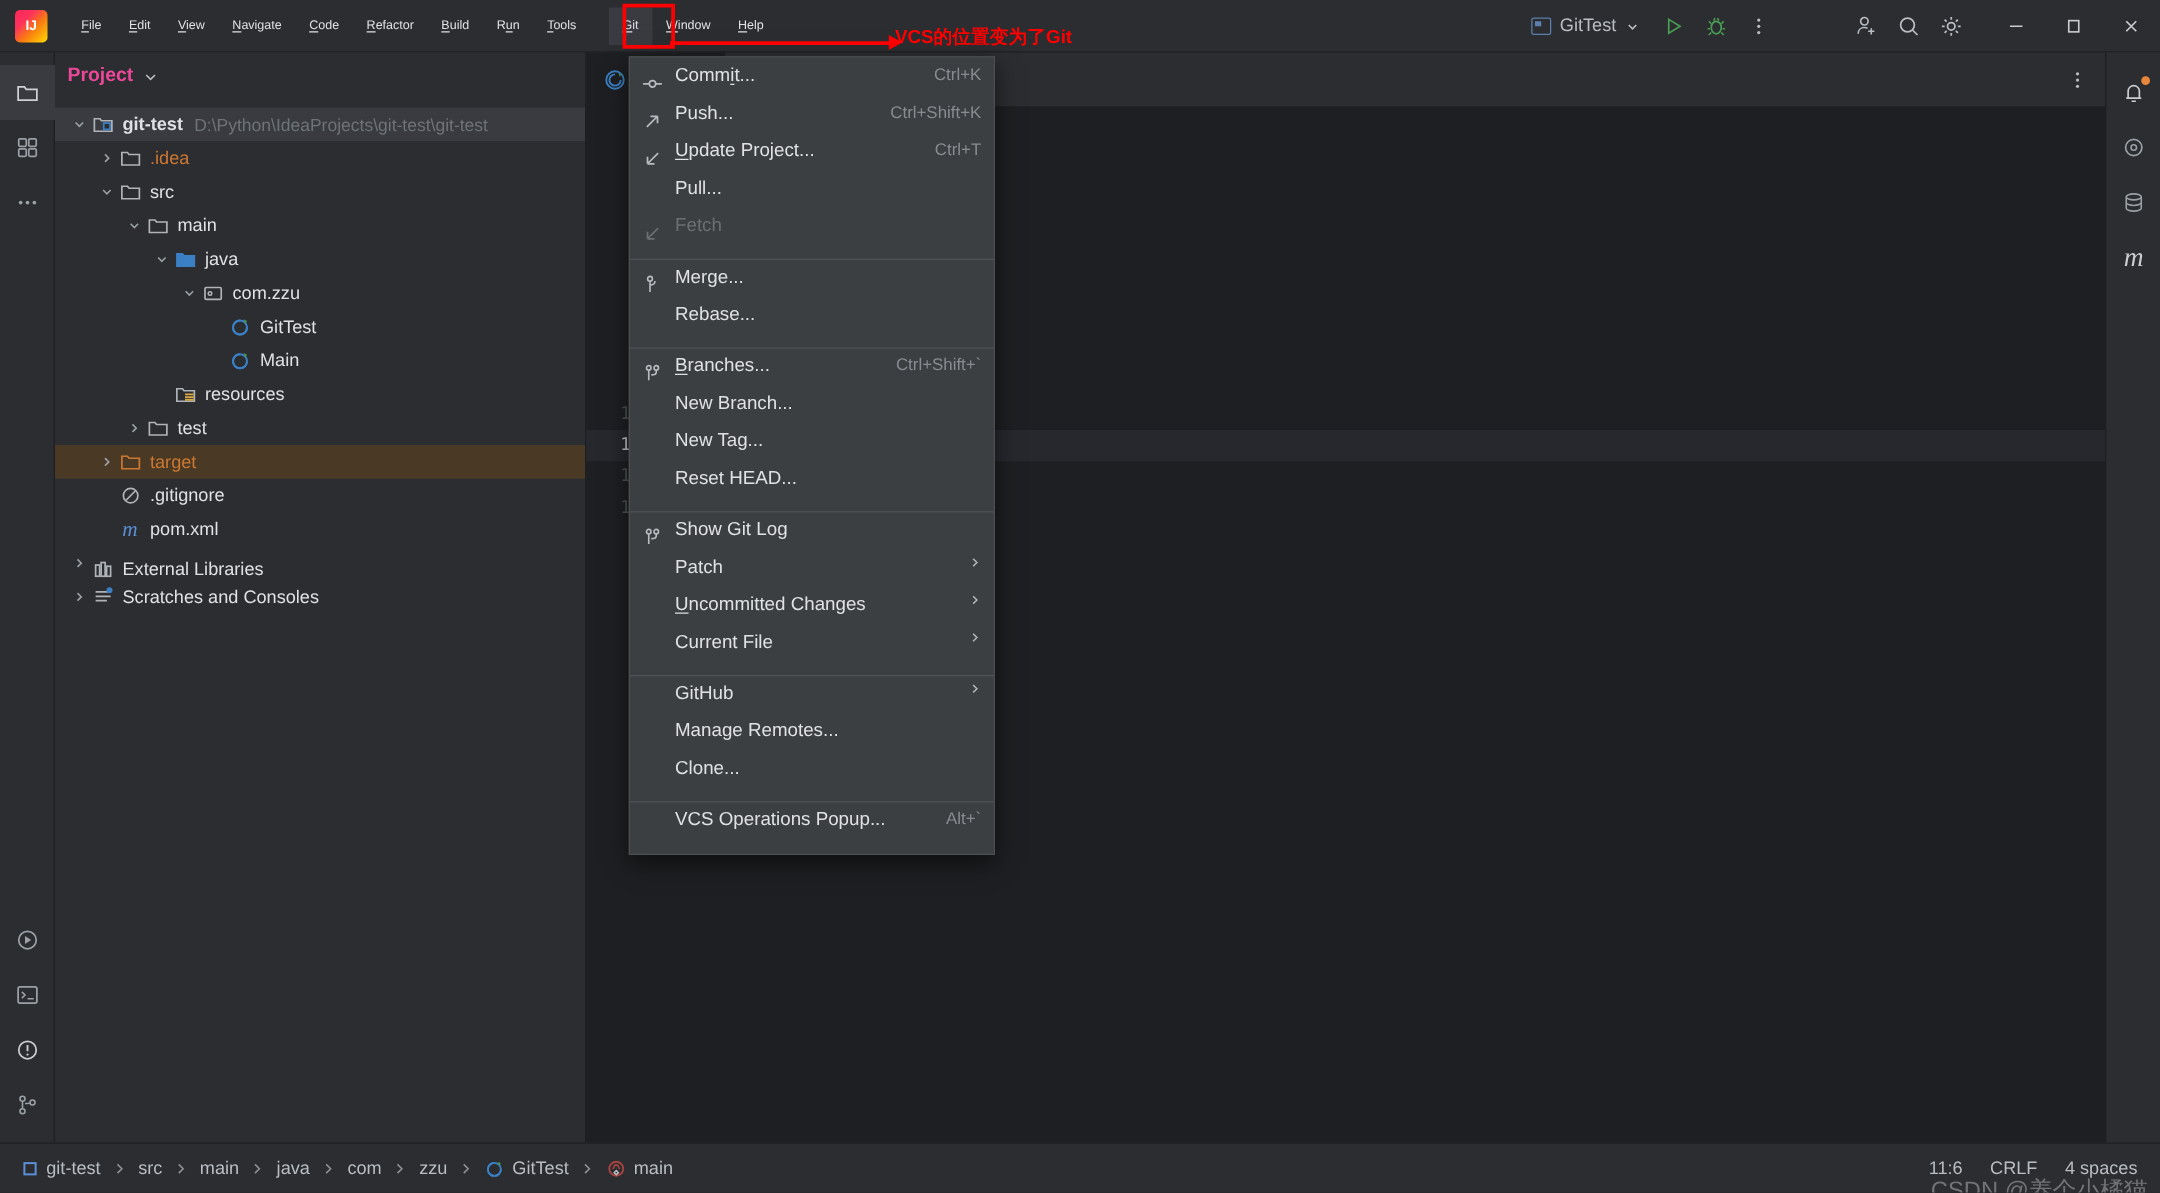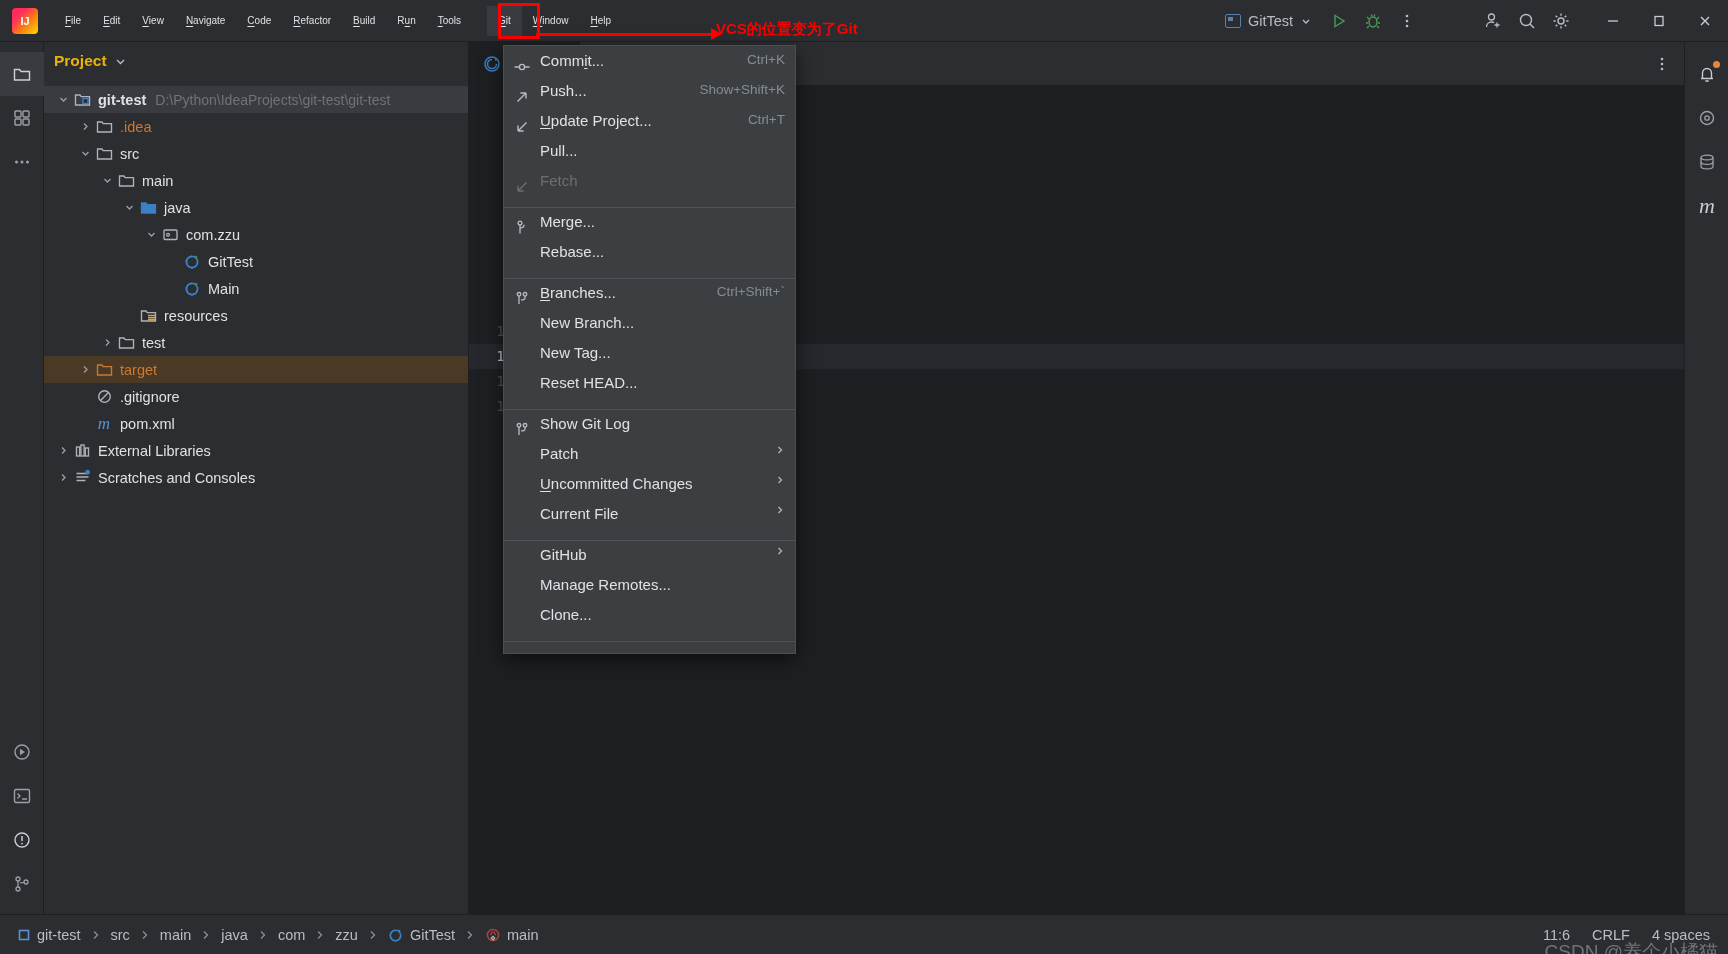--- a/index.html
+++ b/index.html
@@ -115,21 +115,21 @@
 
   
   .project-panel {
     position: absolute; left: 44px; top: 42px; width: 425px; height: 872px;
     background: #2b2d30; border-right: 1px solid #1e1f22;
   }
   .pp-header {
     height: 38px; display: flex; align-items: center; padding: 0 10px;
     gap: 7px;
   }
-  .pp-title { font-size: 15.5px; font-weight: bold; color: #eab308; }
+  .pp-title { font-size: 15.5px; font-weight: bold; color: #ec4899; }
   .tree { padding-top: 6px; font-size: 14.5px; }
   .tree-row {
     height: 27px; display: flex; align-items: center; cursor: default;
     white-space: nowrap; padding-right: 6px;
   }
   .tree-row.sel-grey { background: #393b40; }
   .tree-row.sel-brown { background: #4a3a25; }
   .chev {
     width: 18px; height: 27px; display: flex; align-items: center;
     justify-content: center; flex: none; color: #9aa0a6; font-size: 11px;
@@ -553,21 +553,21 @@
           </span>
           <span class="tlabel">.gitignore</span>
         </div>
         <div class="tree-row" style="padding-left: 32px;">
           <span class="chev"></span>
           <span class="ticon">
             <span style="font-family:'Liberation Serif',serif;font-style:italic;font-size:17px;color:#5a91d6;line-height:1;">m</span>
           </span>
           <span class="tlabel">pom.xml</span>
         </div>
-        <div class="tree-row" style="padding-left: 10px;">
+        <div class="tree-row" style="padding-left: 10px; align-items: flex-end;">
           <span class="chev">
             <svg width="11" height="11" viewBox="0 0 11 11">
               <path d="M4 2.5l3 3-3 3" stroke="#9aa0a6" stroke-width="1.3" fill="none"></path>
             </svg>
           </span>
           <span class="ticon">
             <svg width="17" height="17" viewBox="0 0 17 17">
               <rect x="2.5" y="5" width="3.2" height="9" stroke="#b0b4b9" stroke-width="1.35" fill="none"></rect>
               <rect x="6.9" y="3" width="3.2" height="11" stroke="#b0b4b9" stroke-width="1.35" fill="none"></rect>
               <rect x="11.3" y="6" width="3.2" height="8" stroke="#b0b4b9" stroke-width="1.35" fill="none"></rect>
@@ -663,21 +663,21 @@
         <span class="gm-label">Comm<span class="mn">i</span>t...</span>
         <span class="gm-short">Ctrl+K</span>
       </div>
       <div class="gm-item">
         <span class="gm-ico">
           <svg width="18" height="18" viewBox="0 0 18 18">
             <path d="M4.5 13.5L13 5M13 5H7.4M13 5v5.6" stroke="#b8bcc2" stroke-width="1.4" fill="none"></path>
           </svg>
         </span>
         <span class="gm-label">Push...</span>
-        <span class="gm-short">Show+Shift+K</span>
+        <span class="gm-short">Ctrl+Shift+K</span>
       </div>
       <div class="gm-item">
         <span class="gm-ico">
           <svg width="18" height="18" viewBox="0 0 18 18">
             <path d="M13.5 4.5L5 13M5 13h5.6M5 13V7.4" stroke="#b8bcc2" stroke-width="1.4" fill="none"></path>
           </svg>
         </span>
         <span class="gm-label"><span class="mn">U</span>pdate Project...</span>
         <span class="gm-short">Ctrl+T</span>
       </div>
@@ -782,20 +782,25 @@
       </div>
       <div class="gm-item">
         <span class="gm-ico"></span>
         <span class="gm-label">Manage Remotes...</span>
       </div>
       <div class="gm-item">
         <span class="gm-ico"></span>
         <span class="gm-label">Clone...</span>
       </div>
       <div class="gm-sep"></div>
+      <div class="gm-item">
+        <span class="gm-ico"></span>
+        <span class="gm-label">VCS Operations Popup...</span>
+        <span class="gm-short">Alt+`</span>
+      </div>
     </div>
 
   <div class="statusbar">
     <div class="bc" id="breadcrumb">
         <span class="bc-item">
           <span>
             <svg width="14" height="14" viewBox="0 0 14 14">
               <rect x="2.5" y="2.5" width="9" height="9" fill="none" stroke="#5a91d6" stroke-width="1.6"></rect>
             </svg>
           </span>

